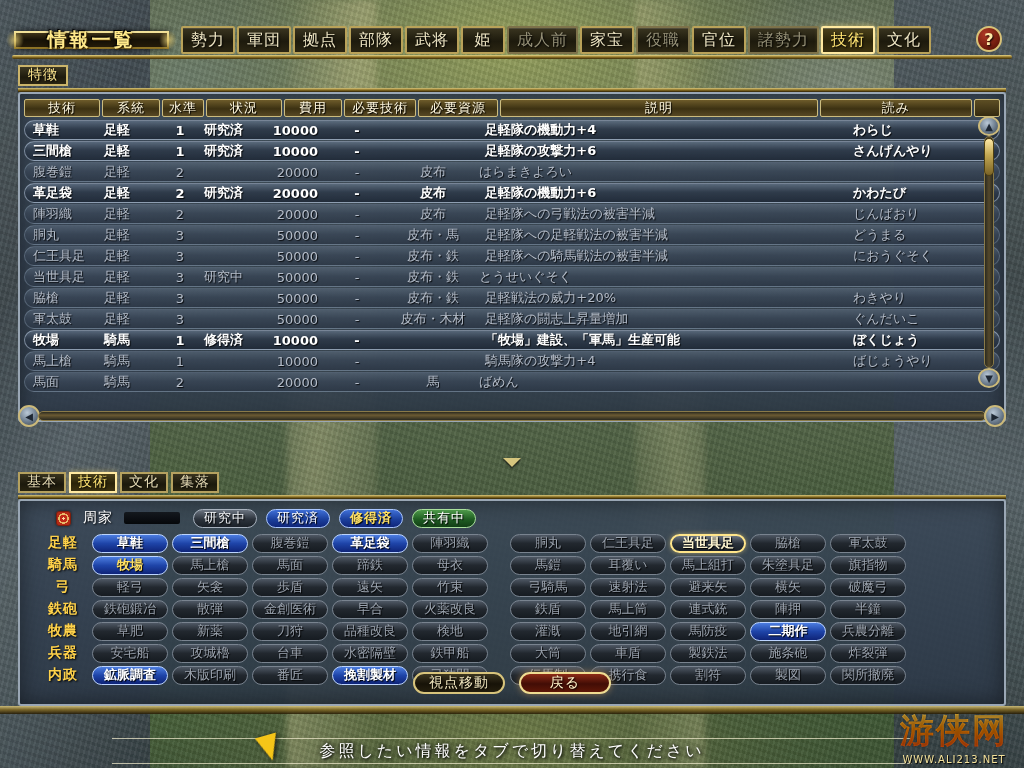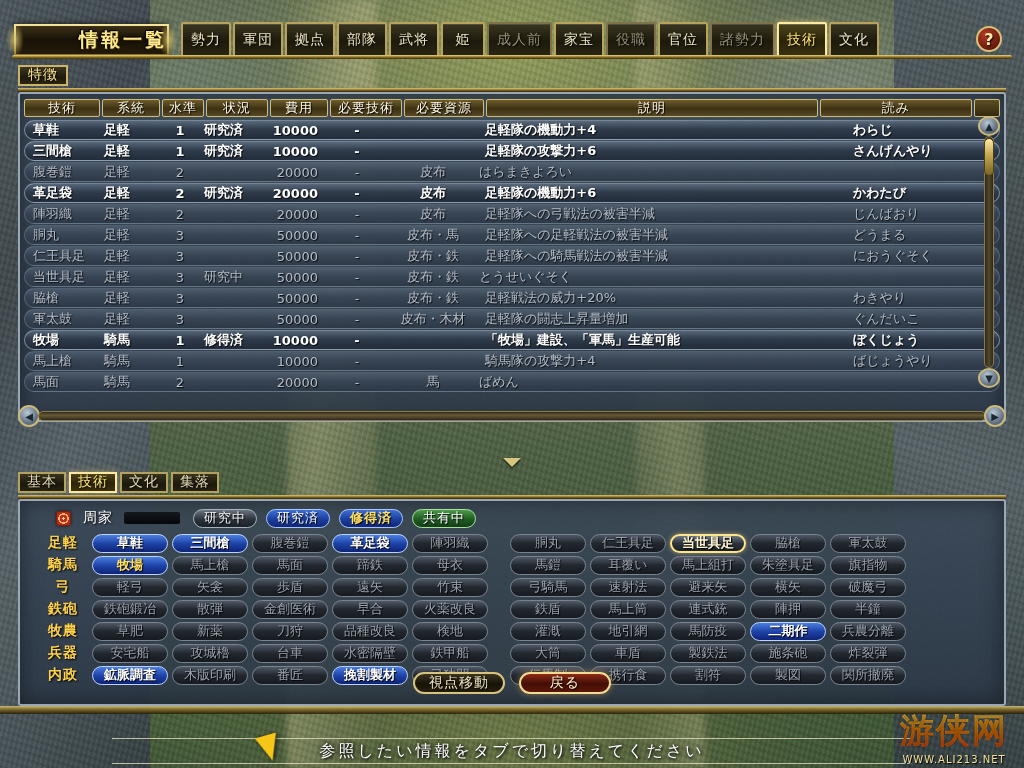--- a/index.html
+++ b/index.html
@@ -47,44 +47,44 @@
   #topnav {
     position: absolute; left: 0; top: 24px; width: 1024px; height: 32px;
     display: flex; align-items: center;
   }
   #topnav .nav-underline {
     position: absolute; left: 12px; right: 12px; bottom: -3px; height: 4px;
     background: linear-gradient(180deg,#e9d98f 0%, #9a7d2c 45%, #3b2c08 100%);
     border-radius: 2px;
   }
   .title-plaque {
-    position: relative; margin-left: 14px; width: 155px; height: 32px;
+    position: relative; margin-left: 14px; width: 155px; height: 18px;
     background: linear-gradient(180deg,#3e3318 0%,#171207 48%,#241b09 100%);
     border: 2px solid;
     border-image: linear-gradient(180deg,#f4e49c,#8a6f22) 1;
-    display: flex; align-items: center; justify-content: flex-end;
+    display: flex; align-items: center; justify-content: center;
     box-shadow: 0 0 6px rgba(0,0,0,.8);
   }
   .title-plaque .tl-text {
     font-size: 19px; font-weight: bold; letter-spacing: 3px;
     color: #ffe98a;
     text-shadow: 0 0 4px #000, 1px 1px 0 #5c3e06, -1px -1px 0 #000;
   }
   .title-plaque::before, .title-plaque::after {
     content:''; position:absolute; top:-3px; bottom:-3px; width:18px;
     background: radial-gradient(ellipse at center, rgba(240,215,120,.75), rgba(80,60,10,0) 70%);
   }
   .title-plaque::before { left:-10px; }
   .title-plaque::after { right:-10px; }
 
   .nav-tabs { display: flex; align-items: center; gap: 2px; margin-left: 12px; }
   .nav-tab {
-    min-width: 44px; height: 36px; padding: 0 8px;
+    min-width: 44px; height: 28px; padding: 0 8px;
     display: flex; align-items: center; justify-content: center;
-    font-size: 14px; letter-spacing: 1px;
+    font-size: 16px; letter-spacing: 1px;
     border: 2px solid #b9a259;
     background: linear-gradient(180deg,#3a3520 0%,#1d1a0d 55%,#2b2613 100%);
     color: #efe6c4;
     text-shadow: 1px 1px 2px #000;
     border-radius: 2px;
     box-shadow: inset 0 1px 0 rgba(255,255,255,.12);
   }
   .nav-tab.dim { color: #948f76; border-color: #7d724a; }
   .nav-tab.active {
     color: #ffe473;
@@ -134,21 +134,21 @@
     height: 18px; display:flex; align-items:center; justify-content:center;
     font-size: 13px; color: #fff8e0;
     text-shadow: 1px 1px 1px #000;
     background: linear-gradient(180deg,#6d5b2a 0%,#3c3112 55%,#574824 100%);
     border: 1px solid #cbbb7e; border-radius: 2px;
     letter-spacing: 1px;
   }
   .th.c-name   { width: 76px; }
   .th.c-sys    { width: 58px; }
   .th.c-lvl    { width: 42px; }
-  .th.c-stat   { width: 62px; }
+  .th.c-stat   { width: 76px; }
   .th.c-cost   { width: 58px; }
   .th.c-req    { width: 72px; }
   .th.c-res    { width: 80px; }
   .th.c-desc   { flex: 1; }
   .th.c-read   { width: 152px; }
   .th.c-pad    { width: 26px; background: linear-gradient(180deg,#5d4e24,#33290f); }
 
   #rows-area { position: relative; height: 272px; margin: 0 4px; }
   .trow {
     display: flex; align-items: center; height: 20px; margin-bottom: 1px;

